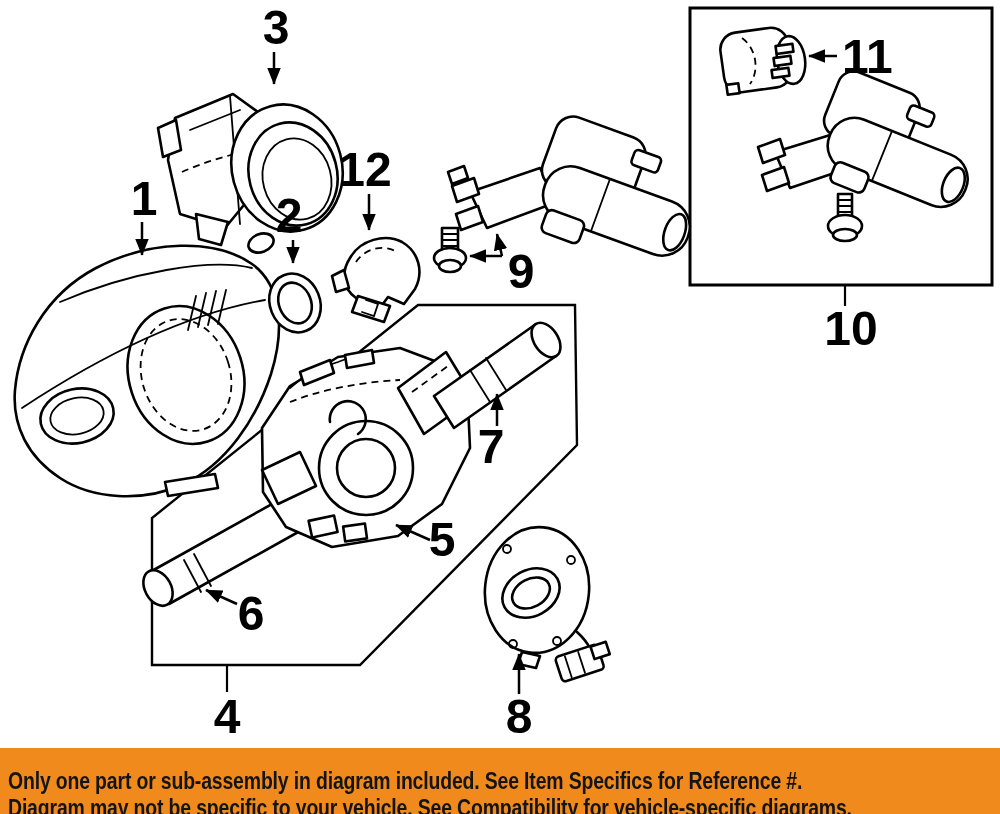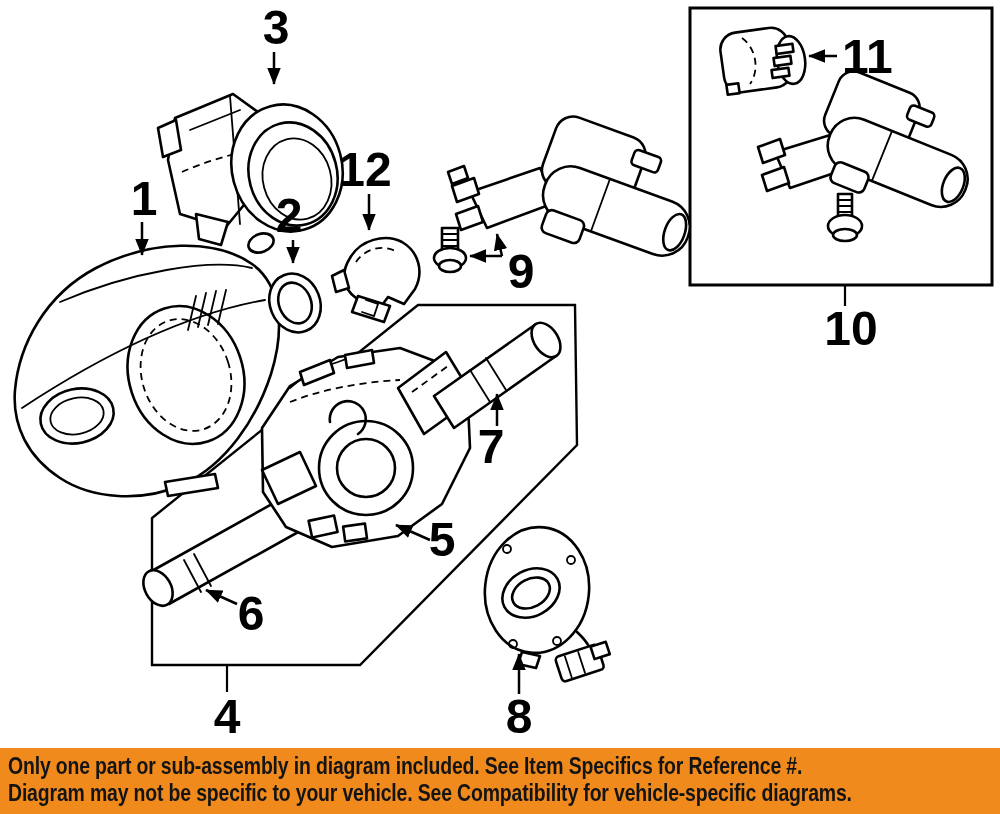--- a/index.html
+++ b/index.html
@@ -13,21 +13,21 @@
   .thin{fill:none;stroke:#000000;stroke-width:1.8;stroke-linecap:round;}
   .dash{fill:none;stroke:#000000;stroke-width:1.8;stroke-dasharray:7 5;}
   .arrow{fill:none;stroke:#000000;stroke-width:2.5;}
   .leader{fill:none;stroke:#000000;stroke-width:2.2;}
   .callout{font-family:"Liberation Sans",sans-serif;font-weight:bold;font-size:48px;fill:#000000;}
 
   
   .banner{
     position:absolute;left:0;top:748px;width:1000px;height:66px;
     background:#F18A1D;color:#141414;
-    padding:4px 0 0 8px;box-sizing:border-box;
+    padding:19px 0 0 8px;box-sizing:border-box;
   }
   .banner-line{
     font-weight:bold;font-size:24px;line-height:27px;white-space:nowrap;
     transform:scaleX(0.81);transform-origin:0 50%;letter-spacing:-0.2px;
   }
 </style>
 </head>
 <body>
 
 <div class="stage">

